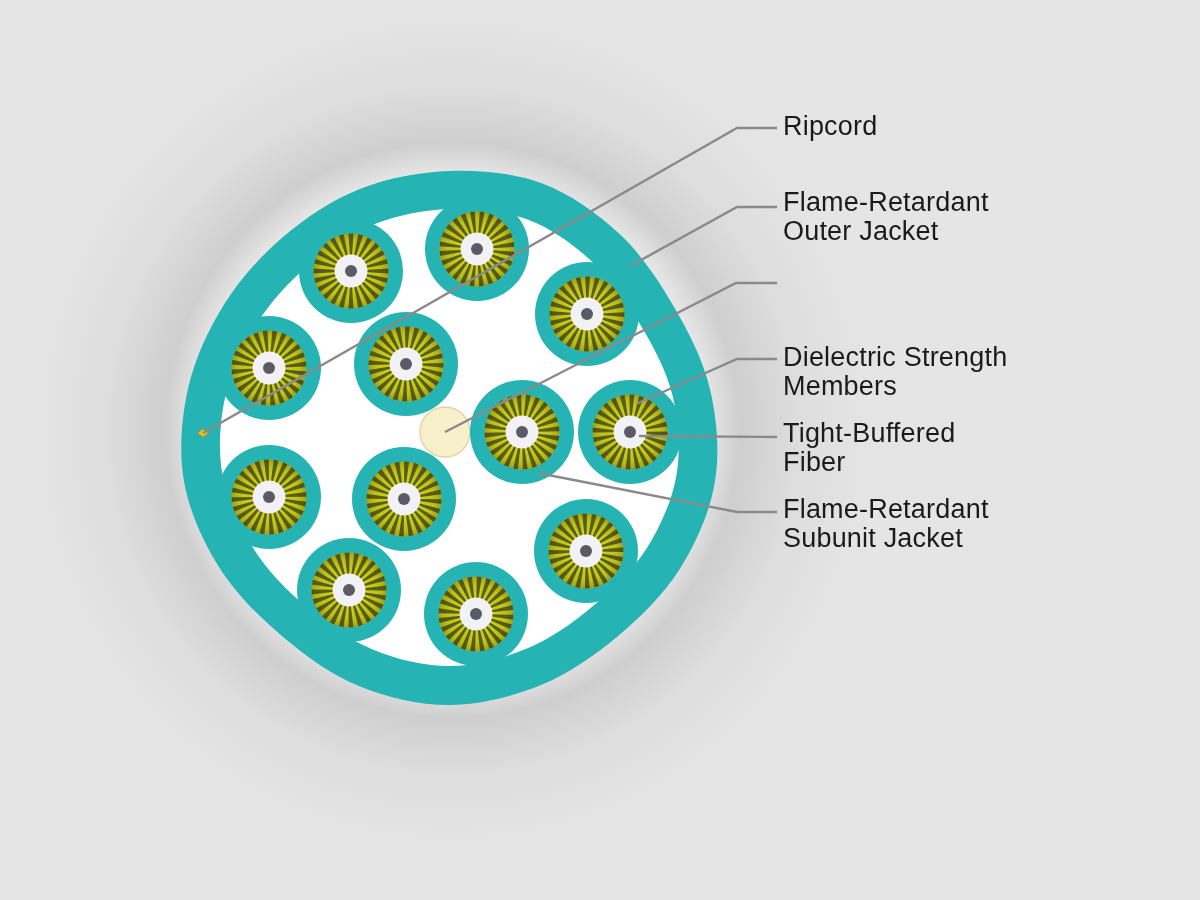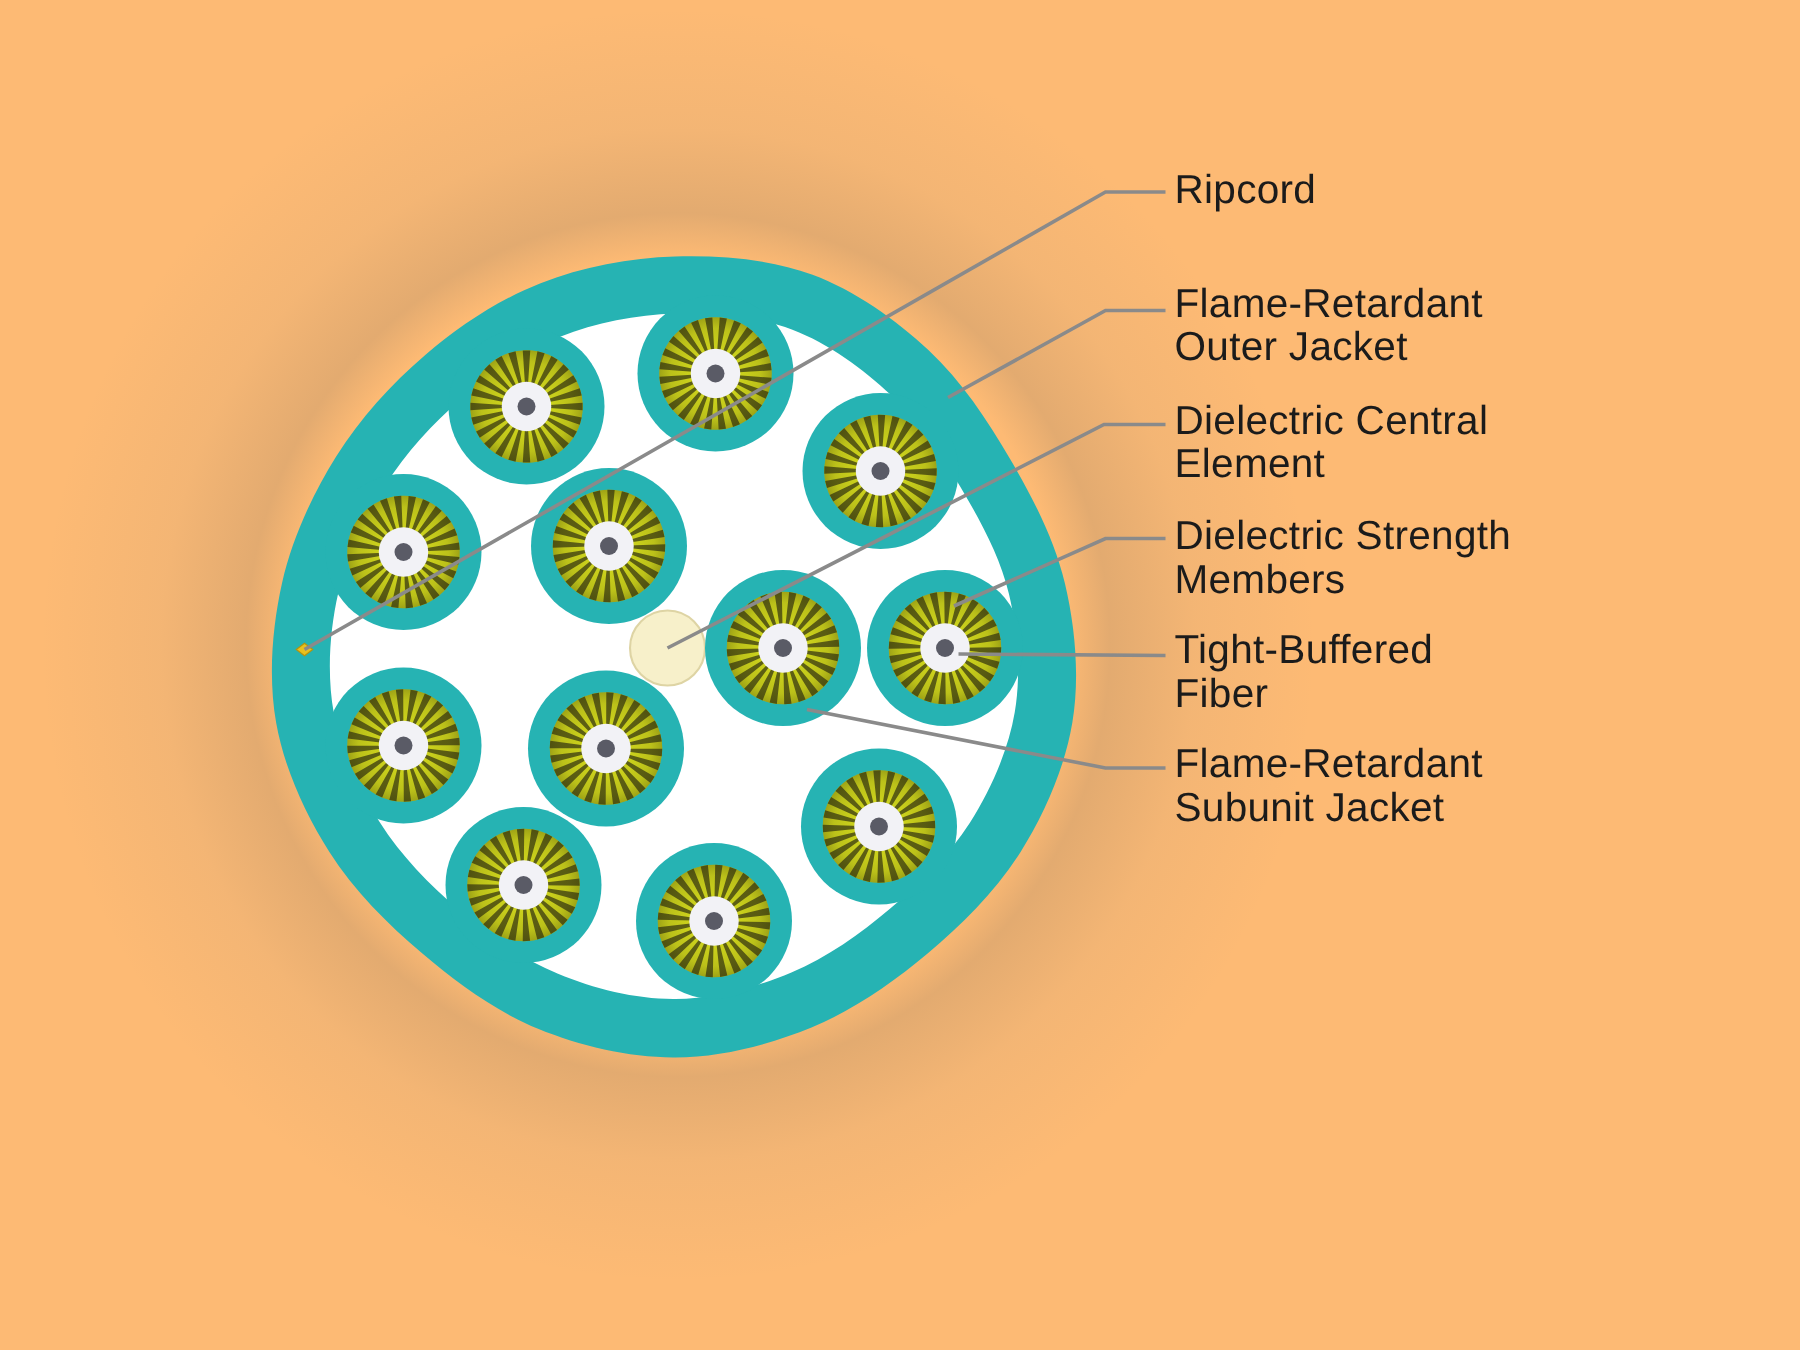--- a/index.html
+++ b/index.html
@@ -1,21 +1,21 @@
 <!DOCTYPE html>
 <html><head>
 <meta charset="utf-8">
 <title>Cable Diagram</title>
 <style>
   html,body{margin:0;padding:0;background:#ffffff;}
   #stage{
     position:relative;
     width:1200px;height:900px;
     overflow:hidden;
-    background:#fdba74;
+    background:#e5e5e5;
     font-family:"Liberation Sans", sans-serif;
   }
   #halo{
     position:absolute;left:0;top:0;width:1200px;height:900px;
     background:
       radial-gradient(circle at 452px 430px,
         rgba(0,0,0,0) 0px,
         rgba(0,0,0,0) 258px,
         rgba(90,90,90,0.16) 288px,
         rgba(120,120,120,0.07) 345px,
@@ -149,21 +149,19 @@
       <polyline points="777,207 737,207 632,265" fill="none" stroke="#8a8a8a" stroke-width="2.4" stroke-linejoin="miter" stroke-linecap="butt"></polyline>
       <polyline points="777,283 736,283 445,432" fill="none" stroke="#8a8a8a" stroke-width="2.4" stroke-linejoin="miter" stroke-linecap="butt"></polyline>
       <polyline points="777,359 737,359 636,404" fill="none" stroke="#8a8a8a" stroke-width="2.4" stroke-linejoin="miter" stroke-linecap="butt"></polyline>
       <polyline points="777,437 639,436" fill="none" stroke="#8a8a8a" stroke-width="2.4" stroke-linejoin="miter" stroke-linecap="butt"></polyline>
       <polyline points="777,512 737,512 538,473" fill="none" stroke="#8a8a8a" stroke-width="2.4" stroke-linejoin="miter" stroke-linecap="butt"></polyline>
     </svg>
 
   <div class="label" style="top:112px">Ripcord</div>
   <div class="label" style="top:188px">Flame-Retardant
 Outer Jacket</div>
-  <div class="label" style="top:266px">Dielectric Central
-Element</div>
   <div class="label" style="top:419px">Tight-Buffered
 Fiber</div>
   <div class="label" style="top:343px">Dielectric Strength
 Members</div>
   <div class="label" style="top:495px">Flame-Retardant
 Subunit Jacket</div>
 </div>
 
 </body></html>

